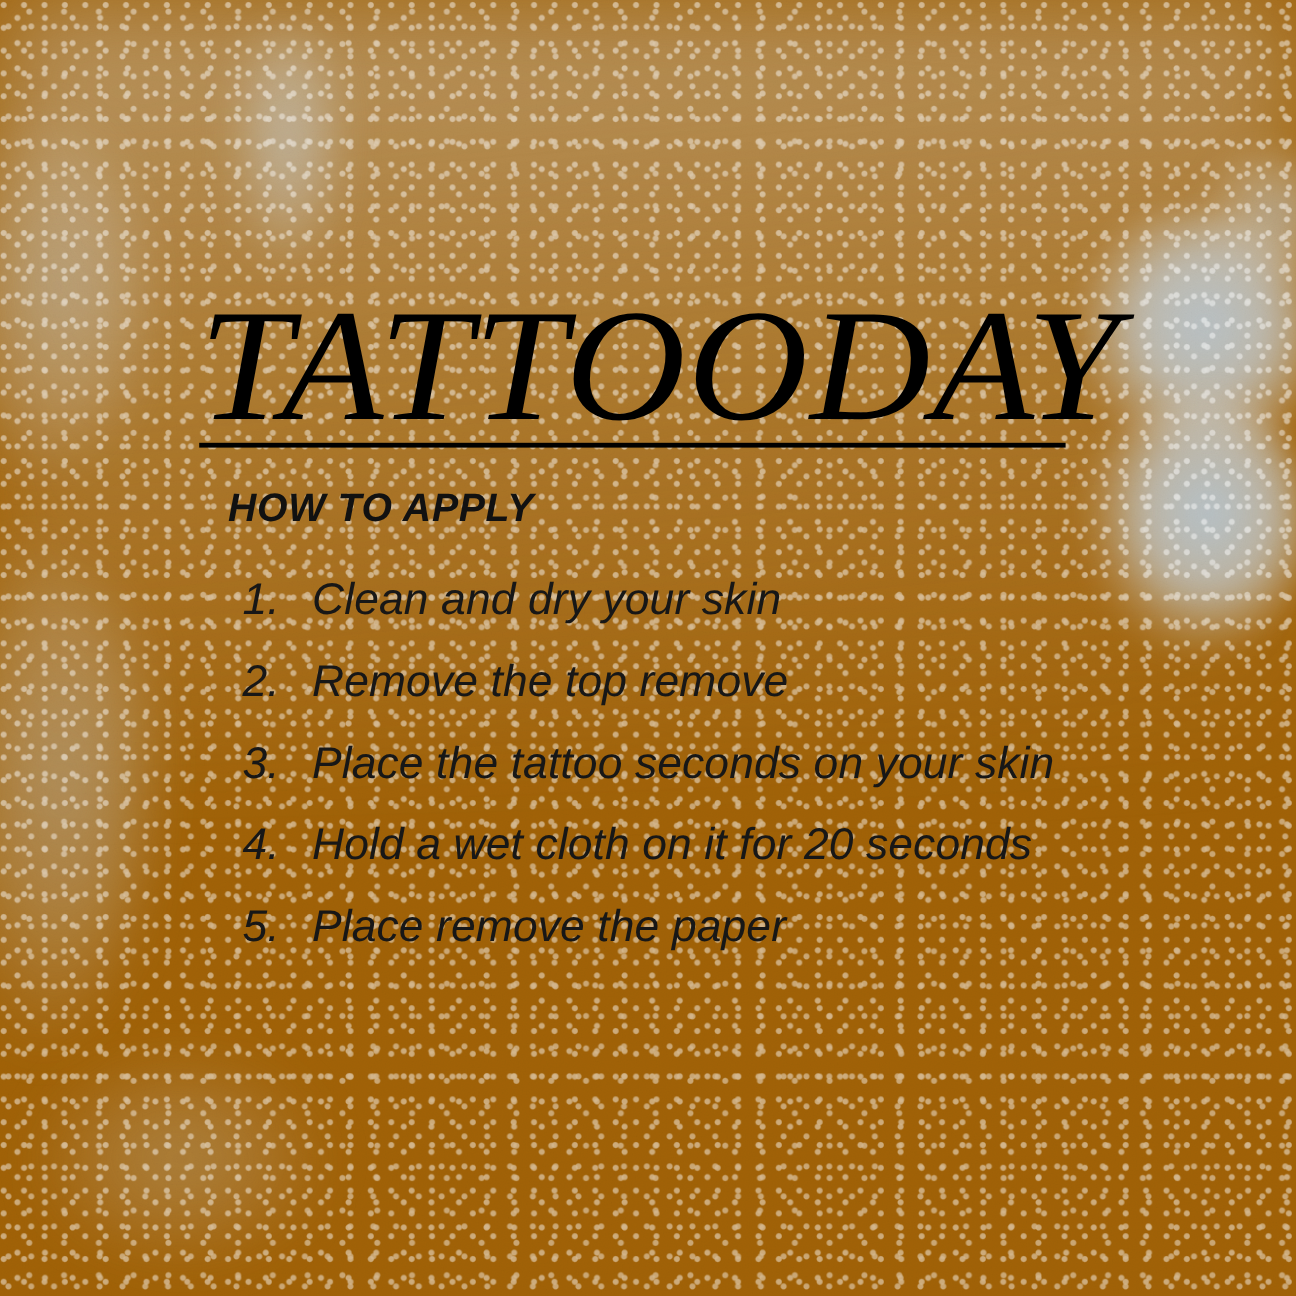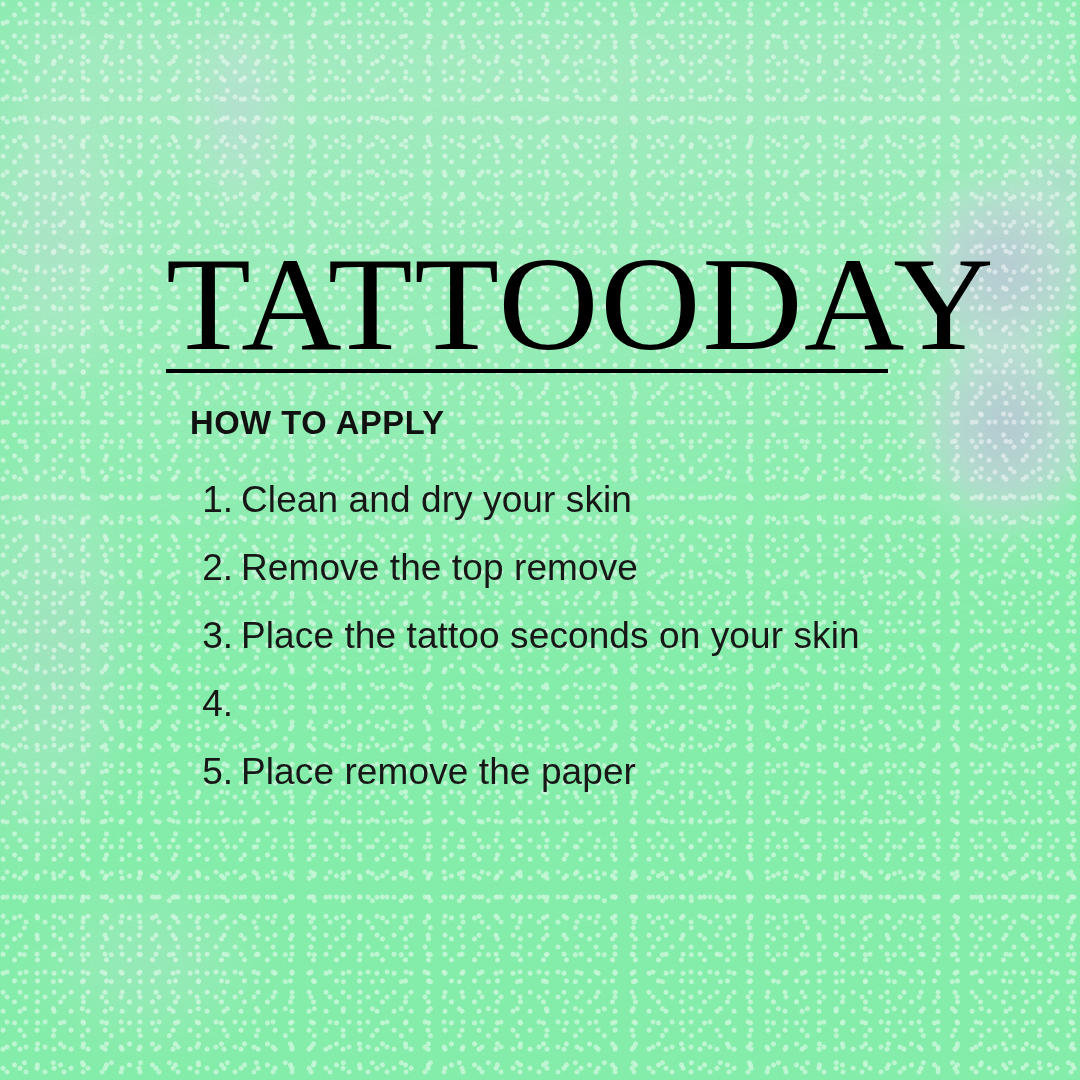--- a/index.html
+++ b/index.html
@@ -7,22 +7,23 @@
     margin: 0;
     padding: 0;
     background: #ffffff;
   }
 
   .canvas {
     position: relative;
     width: 1080px;
     height: 1080px;
     overflow: hidden;
-    background-color: #86efac;
+    background-color: #a16207;
     font-family: "Liberation Sans", sans-serif;
+    font-style: italic;
     -webkit-font-smoothing: antialiased;
   }
 
   
   .washes {
     position: absolute;
     inset: 0;
     pointer-events: none;
   }
   .wash {
@@ -227,21 +228,21 @@
   }
 
   .step-number {
     width: 48px;
     text-align: right;
     flex: 0 0 48px;
     letter-spacing: 0px;
   }
 
   .step-text {
-    margin-left: 8px;
+    margin-left: 27px;
     letter-spacing: 0.1px;
   }
 </style>
 </head>
 <body>
 
 <div class="canvas">
 
   <div class="washes">
     <div class="wash wash-overall"></div>
@@ -282,20 +283,21 @@
       <li class="step">
         <span class="step-number">2.</span>
         <span class="step-text">Remove the top remove</span>
       </li>
       <li class="step">
         <span class="step-number">3.</span>
         <span class="step-text">Place the tattoo seconds on your skin</span>
       </li>
       <li class="step">
         <span class="step-number">4.</span>
+        <span class="step-text">Hold a wet cloth on it for 20 seconds</span>
       </li>
       <li class="step">
         <span class="step-number">5.</span>
         <span class="step-text">Place remove the paper</span>
       </li>
     </ol>
 
   </div>
 </div>
 

